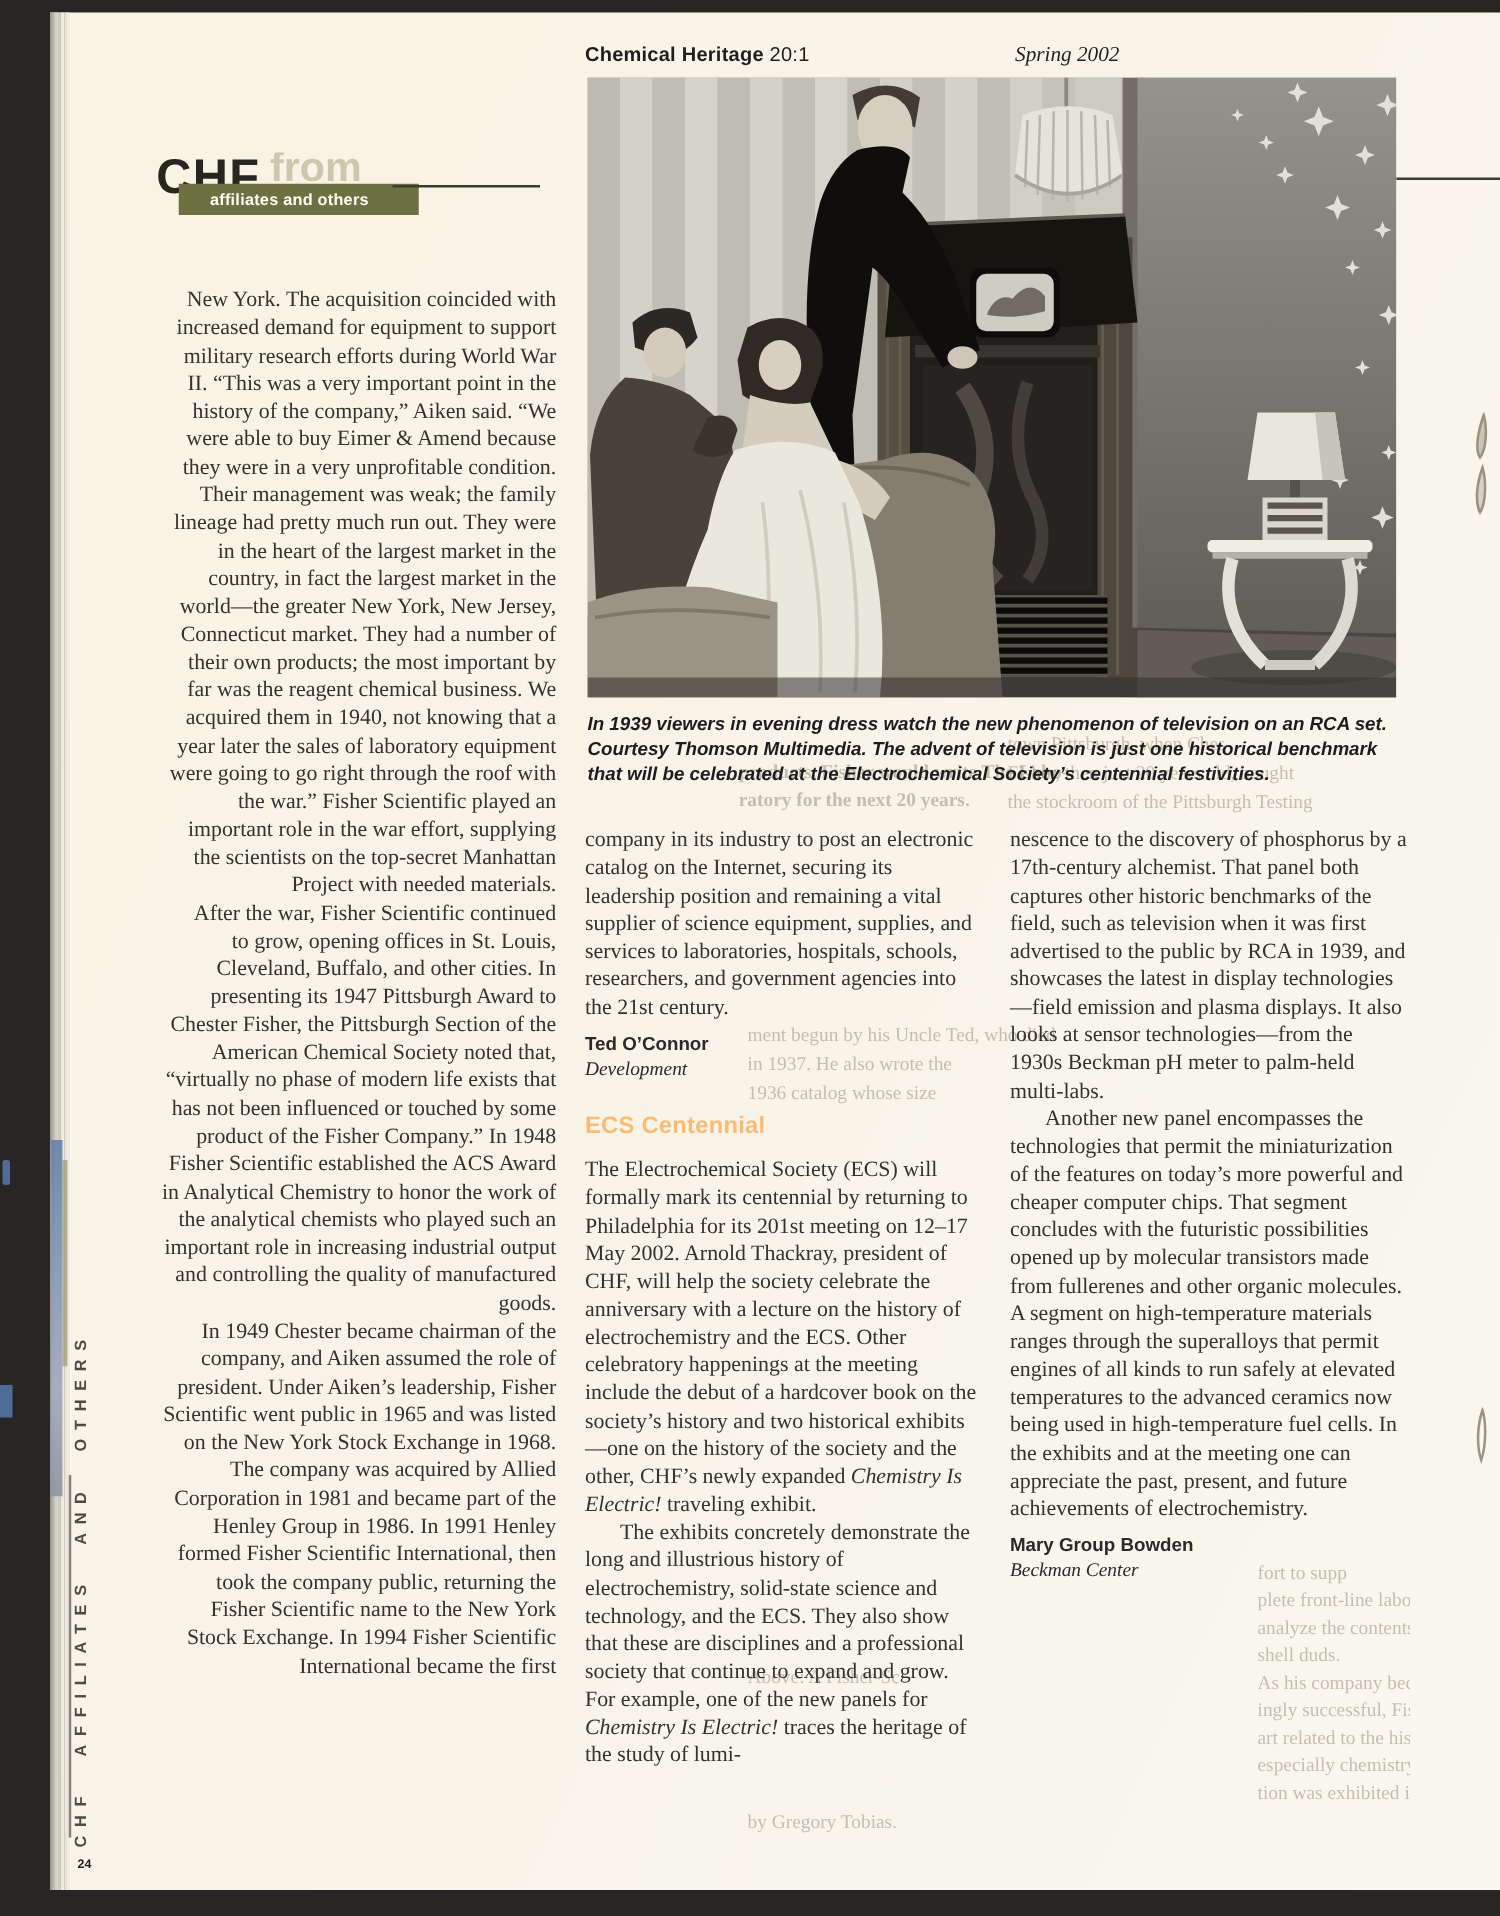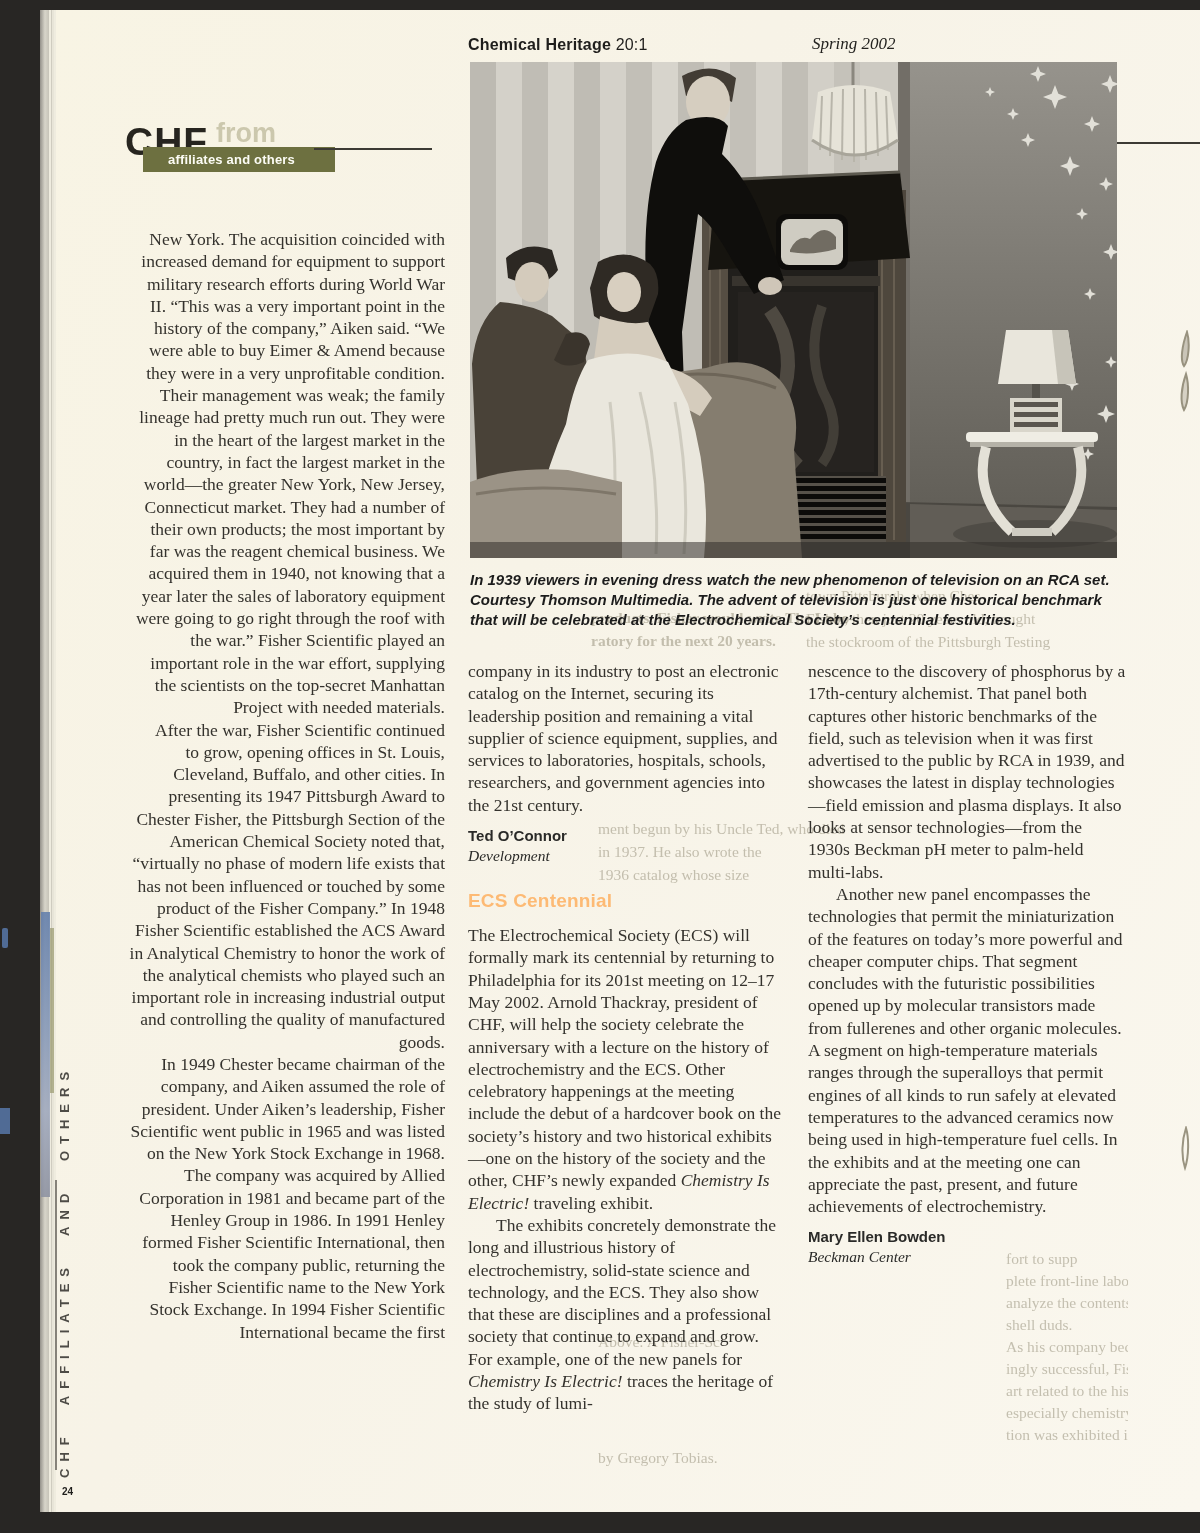--- a/index.html
+++ b/index.html
@@ -60,21 +60,21 @@
 
   
   .vlabel{position:absolute;left:57px;top:878px;height:600px;
     writing-mode:vertical-rl;transform:rotate(180deg);
     font-size:13px;font-weight:700;letter-spacing:7px;word-spacing:15px;color:#4d4b46;}
   .pagenum{position:absolute;left:62px;top:1486px;font-weight:700;font-size:10px;color:#1f1e1c;}
 
   
   .ghost{position:absolute;color:rgba(122,114,90,.42);filter:blur(.45px);
     font-family:"Liberation Serif",serif;font-size:15.5px;line-height:23px;white-space:pre;overflow:hidden;}
-  .g1{left:216px;top:122px;font-family:"Liberation Sans",sans-serif;font-weight:700;font-size:27px;
+  .g1{left:216px;top:122px;font-family:"Liberation Sans",sans-serif;font-weight:700;font-size:33px;
       color:rgba(160,156,118,.5);filter:blur(.6px);}
   .g2{left:591px;top:606px;font-weight:bold;}
   .g3{left:806px;top:584px;}
   .g4{left:598px;top:817px;}
   .g5{left:1006px;top:1248px;width:122px;line-height:22px;}
   .g6{left:598px;top:1330px;}
   .g7{left:598px;top:1446px;}
 
   .pen-mark{position:absolute;}
 </style>
@@ -278,21 +278,21 @@
   <div class="byline-name">Ted O’Connor</div>
   <div class="byline-role">Development</div>
   <h2 class="ecs-heading">ECS Centennial</h2>
   <p><span>The Electrochemical Society (ECS) will formally mark its centennial by returning to Philadelphia for its 201st meeting on 12–17 May 2002. Arnold Thackray, president of CHF, will help the society celebrate the anniversary with a lecture on the history of electrochemistry and the ECS. Other celebratory happenings at the meeting include the debut of a hardcover book on the society’s history and two historical exhibits—one on the history of the society and the other, CHF’s newly expanded </span><em class="wk">Chemistry Is Electric!</em><span> traveling exhibit.</span></p>
   <p class="indent"><span>The exhibits concretely demonstrate the long and illustrious history of electrochemistry, solid-state science and technology, and the ECS. They also show that these are disciplines and a professional society that continue to expand and grow. For example, one of the new panels for </span><em class="wk">Chemistry Is Electric!</em><span> traces the heritage of the study of lumi-</span></p>
 </div>
 
 <div class="col col3">
   <p>nescence to the discovery of phosphorus by a 17th-century alchemist. That panel both captures other historic benchmarks of the field, such as television when it was first advertised to the public by RCA in 1939, and showcases the latest in display technologies—field emission and plasma displays. It also looks at sensor technologies—from the 1930s Beckman pH meter to palm-held multi-labs.</p>
   <p class="indent">Another new panel encompasses the technologies that permit the miniaturization of the features on today’s more powerful and cheaper computer chips. That segment concludes with the futuristic possibilities opened up by molecular transistors made from fullerenes and other organic molecules. A segment on high-temperature materials ranges through the superalloys that permit engines of all kinds to run safely at elevated temperatures to the advanced ceramics now being used in high-temperature fuel cells. In the exhibits and at the meeting one can appreciate the past, present, and future achievements of electrochemistry.</p>
-  <div class="byline-name">Mary Ellen Bowden</div>
+  <div class="byline-name">Mary Group Bowden</div>
   <div class="byline-role">Beckman Center</div>
 </div>
 
 <div class="vlabel">CHF AFFILIATES AND OTHERS</div>
 <div class="pagenum">24</div>
 
 <svg class="pen-mark" style="left:1176px;top:330px;" width="22" height="84">
   <path d="M11,2 C6,16 4,30 8,36 C13,30 14,12 11,2 Z" fill="#cac5b8" stroke="#98927f" stroke-width="2"></path>
   <path d="M10,44 C5,58 4,72 8,80 C13,72 13,54 10,44 Z" fill="#d6d1c4" stroke="#98927f" stroke-width="2"></path>
 </svg>

